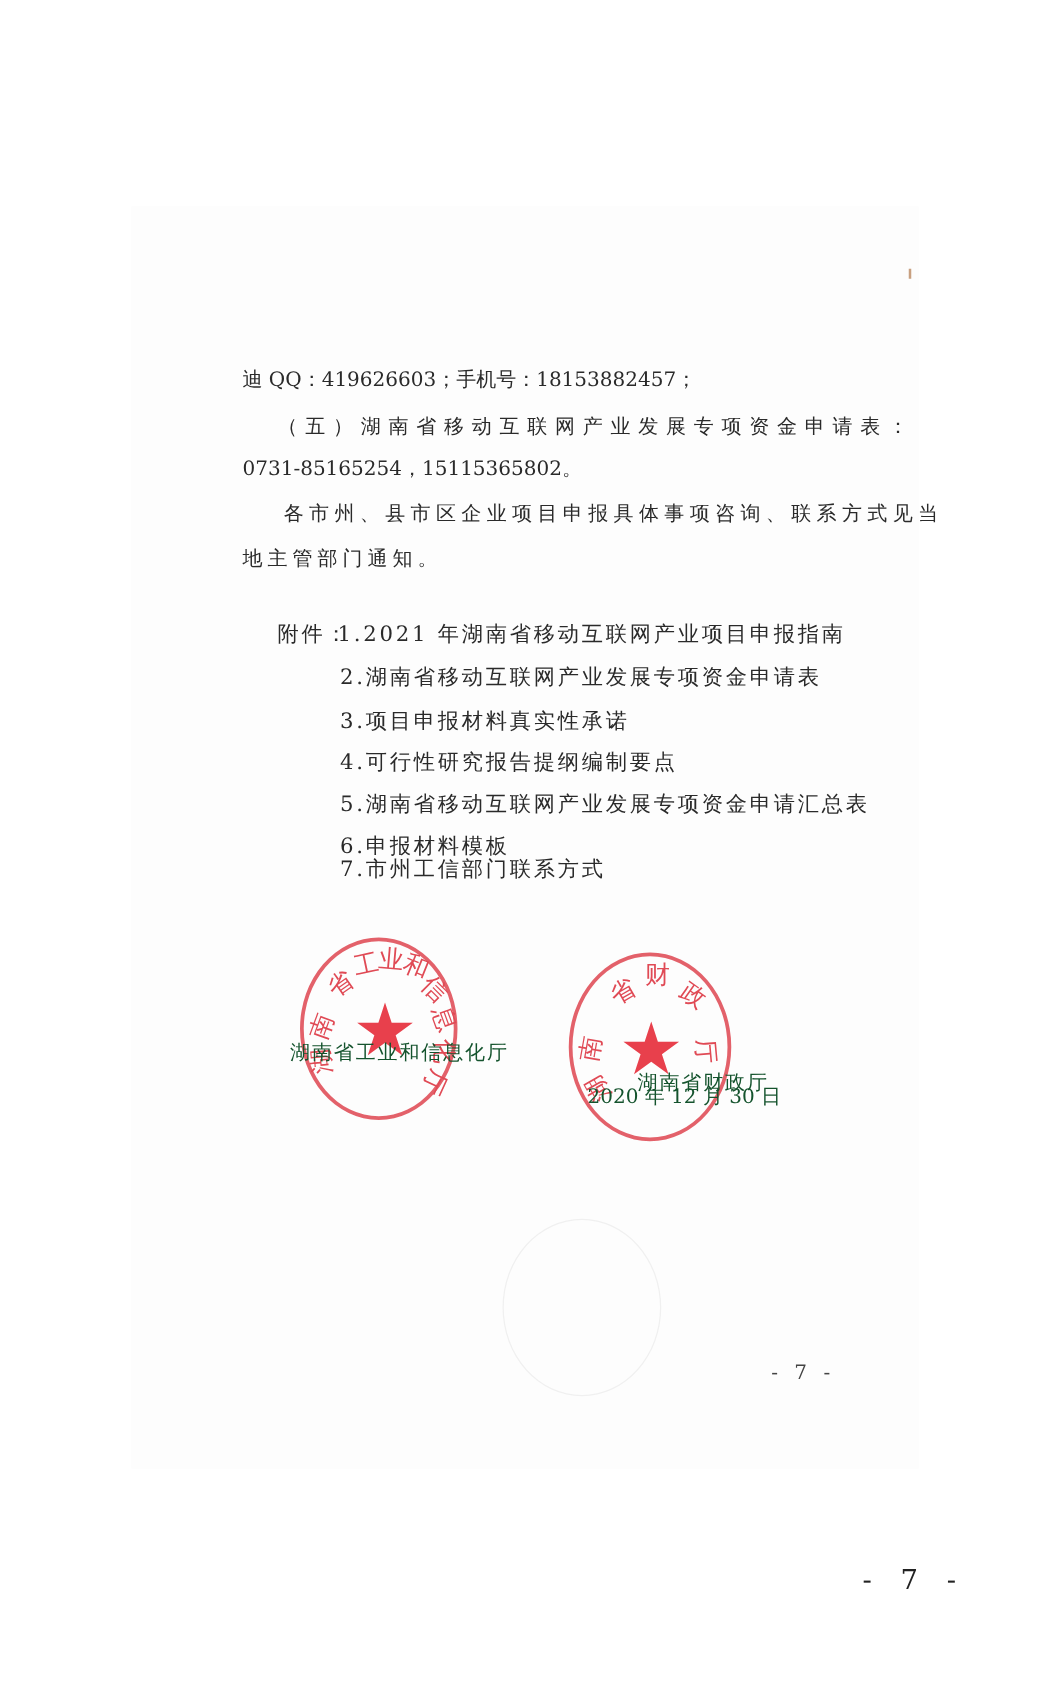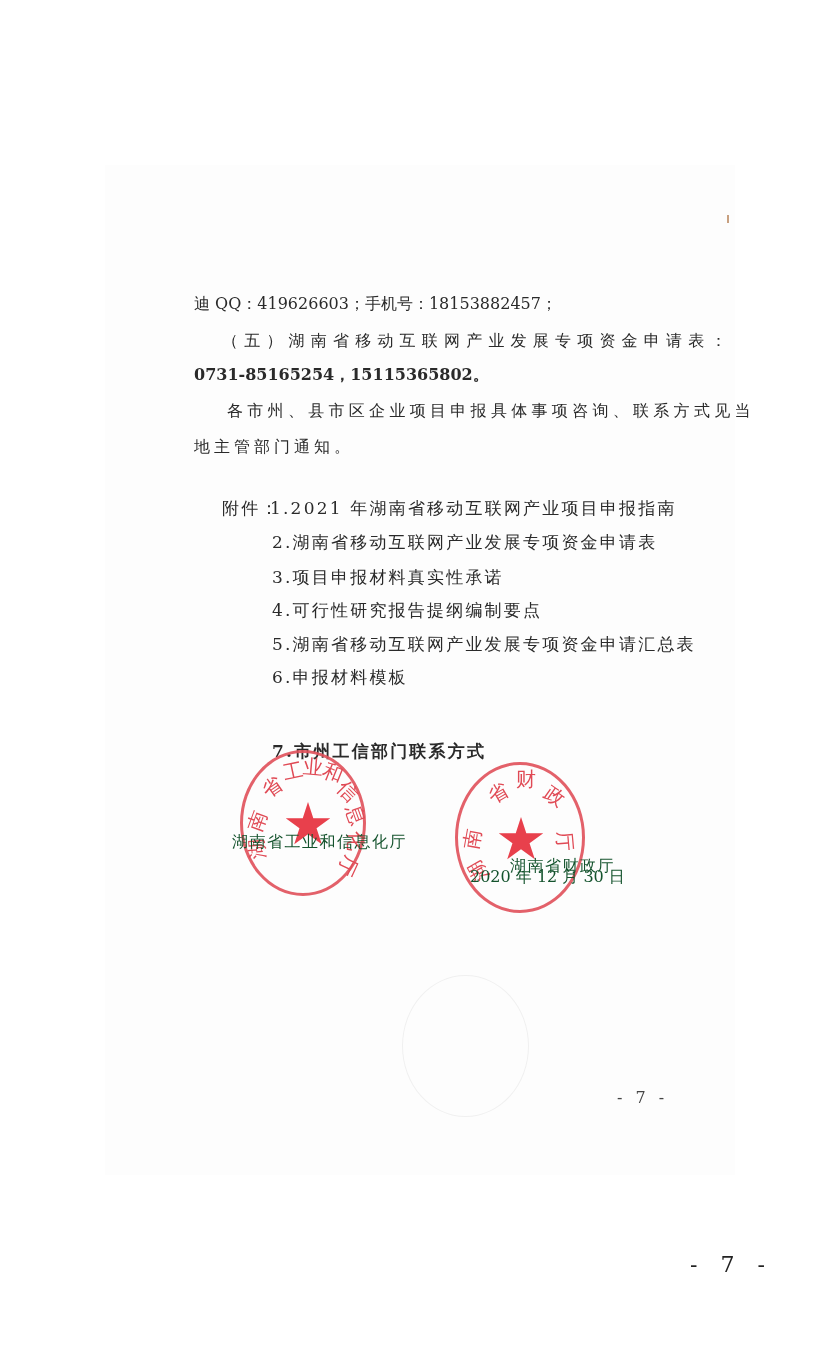--- a/index.html
+++ b/index.html
@@ -89,32 +89,32 @@
   </style>
 </head>
 <body>
 
 <div class="doc-bg" style="left:105px; width:630px; top:165px; height:1010px; background:#fdfdfd;"></div>
 
 <div class="mark" style="left:727px; top:215px;"></div>
 
 <div class="line" style="left:194px; top:293px;">迪  QQ：419626603；手机号：18153882457；</div>
 <div class="line spaced" style="left:222px; top:330px;">（五）湖南省移动互联网产业发展专项资金申请表：</div>
-<div class="line" style="left:194px; top:364px;font-weight:bold;">0731-85165254，15115365802。</div>
+<div class="line" style="left:194px; top:364px;">0731-85165254，15115365802。</div>
 <div class="line" style="left:227px; top:400px; letter-spacing:4.3px;">各市州、县市区企业项目申报具体事项咨询、联系方式见当</div>
 <div class="line" style="left:194px; top:436px; letter-spacing:4px;">地主管部门通知。</div>
 
 <div class="line attach" style="left:222px; top:497px;">附件：</div>
 <div class="line attach" style="left:270px; top:497px;">1.2021 年湖南省移动互联网产业项目申报指南</div>
 <div class="line attach" style="left:272px; top:531px;">2.湖南省移动互联网产业发展专项资金申请表</div>
 <div class="line attach" style="left:272px; top:566px;text-align:center;">3.项目申报材料真实性承诺</div>
 <div class="line attach" style="left:272px; top:599px;">4.可行性研究报告提纲编制要点</div>
 <div class="line attach" style="left:272px; top:633px;">5.湖南省移动互联网产业发展专项资金申请汇总表</div>
 <div class="line attach" style="left:272px; top:666px;">6.申报材料模板</div>
-<div class="line attach" style="left:272px; top:740px;font-weight:bold;">7.市州工信部门联系方式</div>
+<div class="line attach" style="left:272px; top:685px;">7.市州工信部门联系方式</div>
 
 <div class="stamp" style="left:240px; top:750px; width:120px; height:140px;"></div>
 <div class="stamp-text" style="left:262px; top:776px; transform:rotate(-35deg); font-size:20px;">省</div>
 <div class="stamp-text" style="left:283px; top:760px; transform:rotate(-12deg); font-size:20px;">工</div>
 <div class="stamp-text" style="left:303px; top:756px; transform:rotate(5deg); font-size:20px;">业</div>
 <div class="stamp-text" style="left:323px; top:762px; transform:rotate(22deg); font-size:20px;">和</div>
 <div class="stamp-text" style="left:338px; top:780px; transform:rotate(45deg); font-size:20px;">信</div>
 <div class="stamp-text" style="left:346px; top:804px; transform:rotate(70deg); font-size:20px;">息</div>
 <div class="stamp-text" style="left:346px; top:830px; transform:rotate(90deg); font-size:20px;">化</div>
 <div class="stamp-text" style="left:338px; top:855px; transform:rotate(115deg); font-size:20px;">厅</div>

